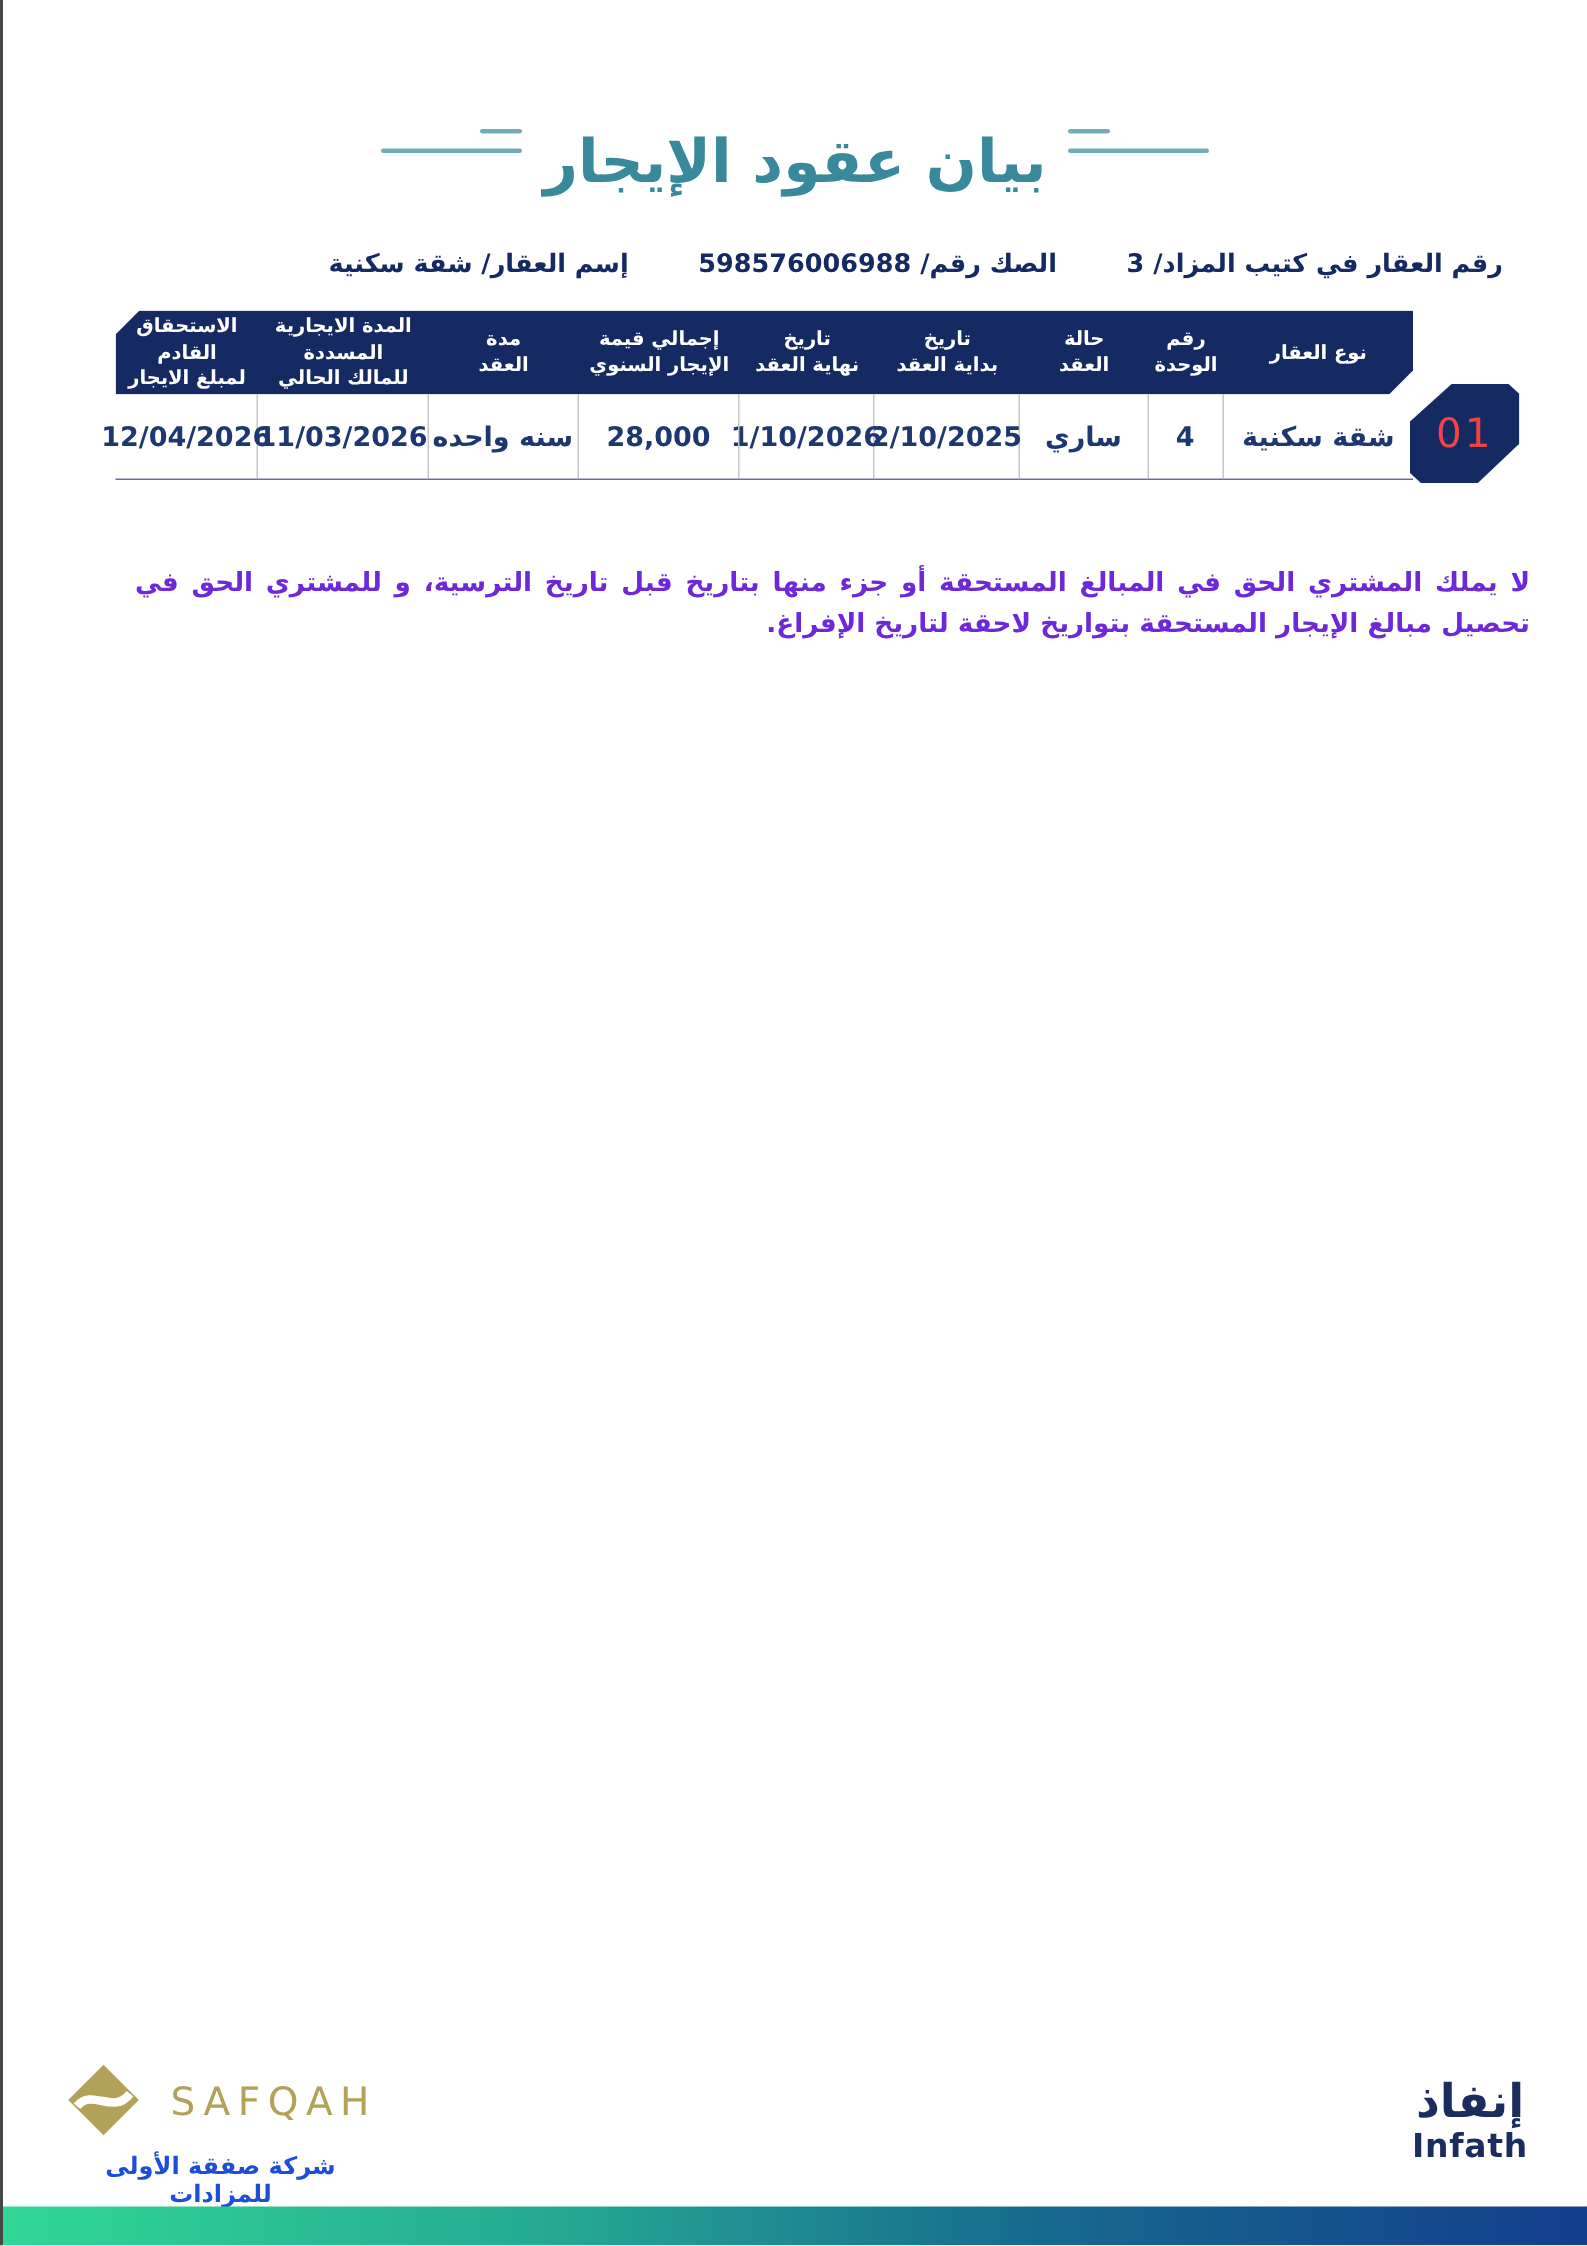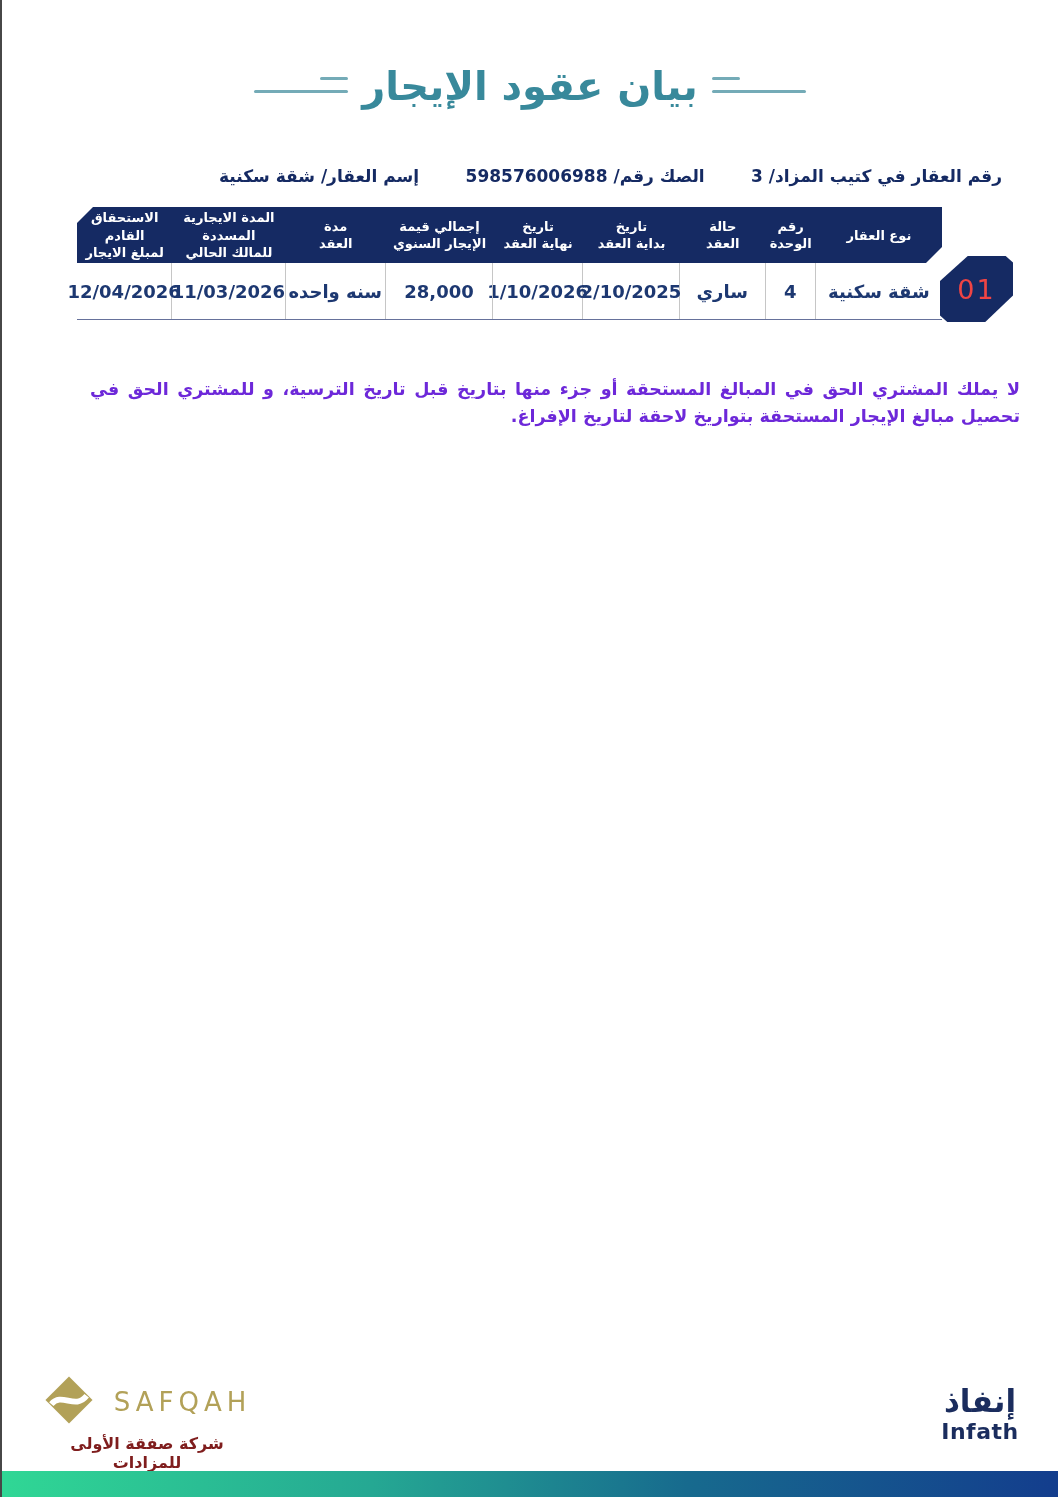--- a/index.html
+++ b/index.html
@@ -12,24 +12,23 @@
     height: 1497px;
     margin: 0 auto;
     background: #ffffff;
     border-left: 2px solid #474747;
     overflow: hidden;
   }
 
   
   .title-row {
     position: absolute;
-    top: 62px; left: 0;
+    top: 84px; left: 0;
     width: 100%;
     display: flex;
-    align-items: center;
     justify-content: center;
     gap: 14px;
   }
   .page-title {
     color: #38899b;
     font-size: 40px;
     font-weight: bold;
     direction: rtl;
     line-height: 1.2;
   }
@@ -150,21 +149,21 @@
   }
   .safqah-wordmark {
     color: #b2a158;
     font-size: 26px;
     letter-spacing: 5px;
     font-weight: 400;
   }
   .safqah-tagline {
     margin-top: 4px;
     direction: rtl;
-    color: #7f1d1d;
+    color: #1d4ed8;
     font-size: 16px;
     font-weight: bold;
   }
 
   .infath {
     position: absolute;
     left: 936px;
     top: 1384px;
     width: 84px;
     text-align: center;

